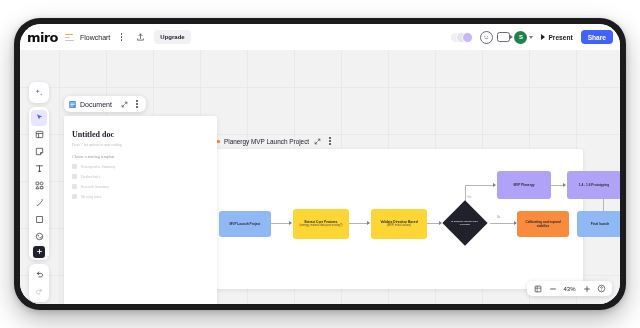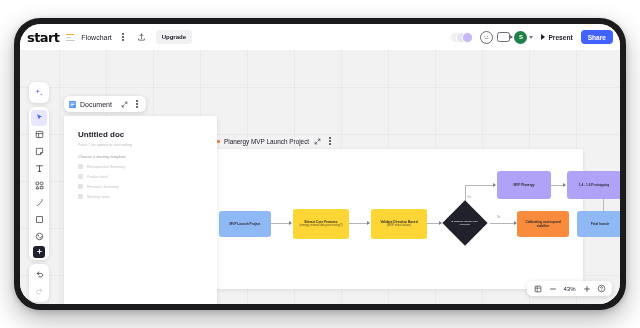--- a/index.html
+++ b/index.html
@@ -128,21 +128,21 @@
   .doc-bar {
     display:flex; align-items:center; gap:3px; background:#fff;
     border-radius:6px; padding:3px 4px; box-shadow:0 1px 5px rgba(0,0,0,.15);
     width:82px; margin-bottom:4px;
   }
   .doc-bar .dicon { width:9px; height:9px; flex:0 0 auto; }
   .doc-bar .dlabel { font-size:7px; color:#21212e; font-weight:500; flex:1; white-space:nowrap; }
   .mini-btn { width:10px; height:10px; display:flex; align-items:center; justify-content:center; cursor:pointer; border-radius:3px;}
   .doc-page {
     width:153px; height:200px; background:#fff; border-radius:2px;
-    box-shadow:0 1px 5px rgba(0,0,0,.10); padding:14px 14px;
+    box-shadow:0 1px 5px rgba(0,0,0,.10); padding:14px 8px;font-family:Liberation Serif, serif;
   }
   .doc-title { font-size:8px; font-weight:700; color:#21212e; margin-bottom:4px; }
   .doc-sub { font-size:3.6px; color:#b9b9c1; margin-bottom:7px; }
   .doc-lead { font-size:4px; color:#9a9aa4; margin-bottom:5px; }
   .doc-li { display:flex; align-items:center; gap:4px; margin-bottom:5px; }
   .doc-li .sq { width:5px; height:5px; border-radius:1px; background:#e3e3e8; flex:0 0 auto; }
   .doc-li .tx { font-size:3.6px; color:#c2c2ca; }
 
   
   .frame-wrap { position:absolute; left:193px; top:86px; z-index:10; }
@@ -186,21 +186,21 @@
   .zpct { font-size:6px; color:#21212e; font-weight:500; min-width:17px; text-align:center; cursor:pointer; }
 </style>
 </head>
 <body>
 
 <div class="stage">
   <div class="bezel">
     <div class="screen">
 
       <div class="header">
-        <div class="logo">start</div>
+        <div class="logo">miro</div>
 
         <div class="brd-icon">
           <i></i>
             <i></i>
             <i></i>
         </div>
         <div class="board-name">Flowchart</div>
 
         <div class="hdr-btn">
           <div class="kebab">

